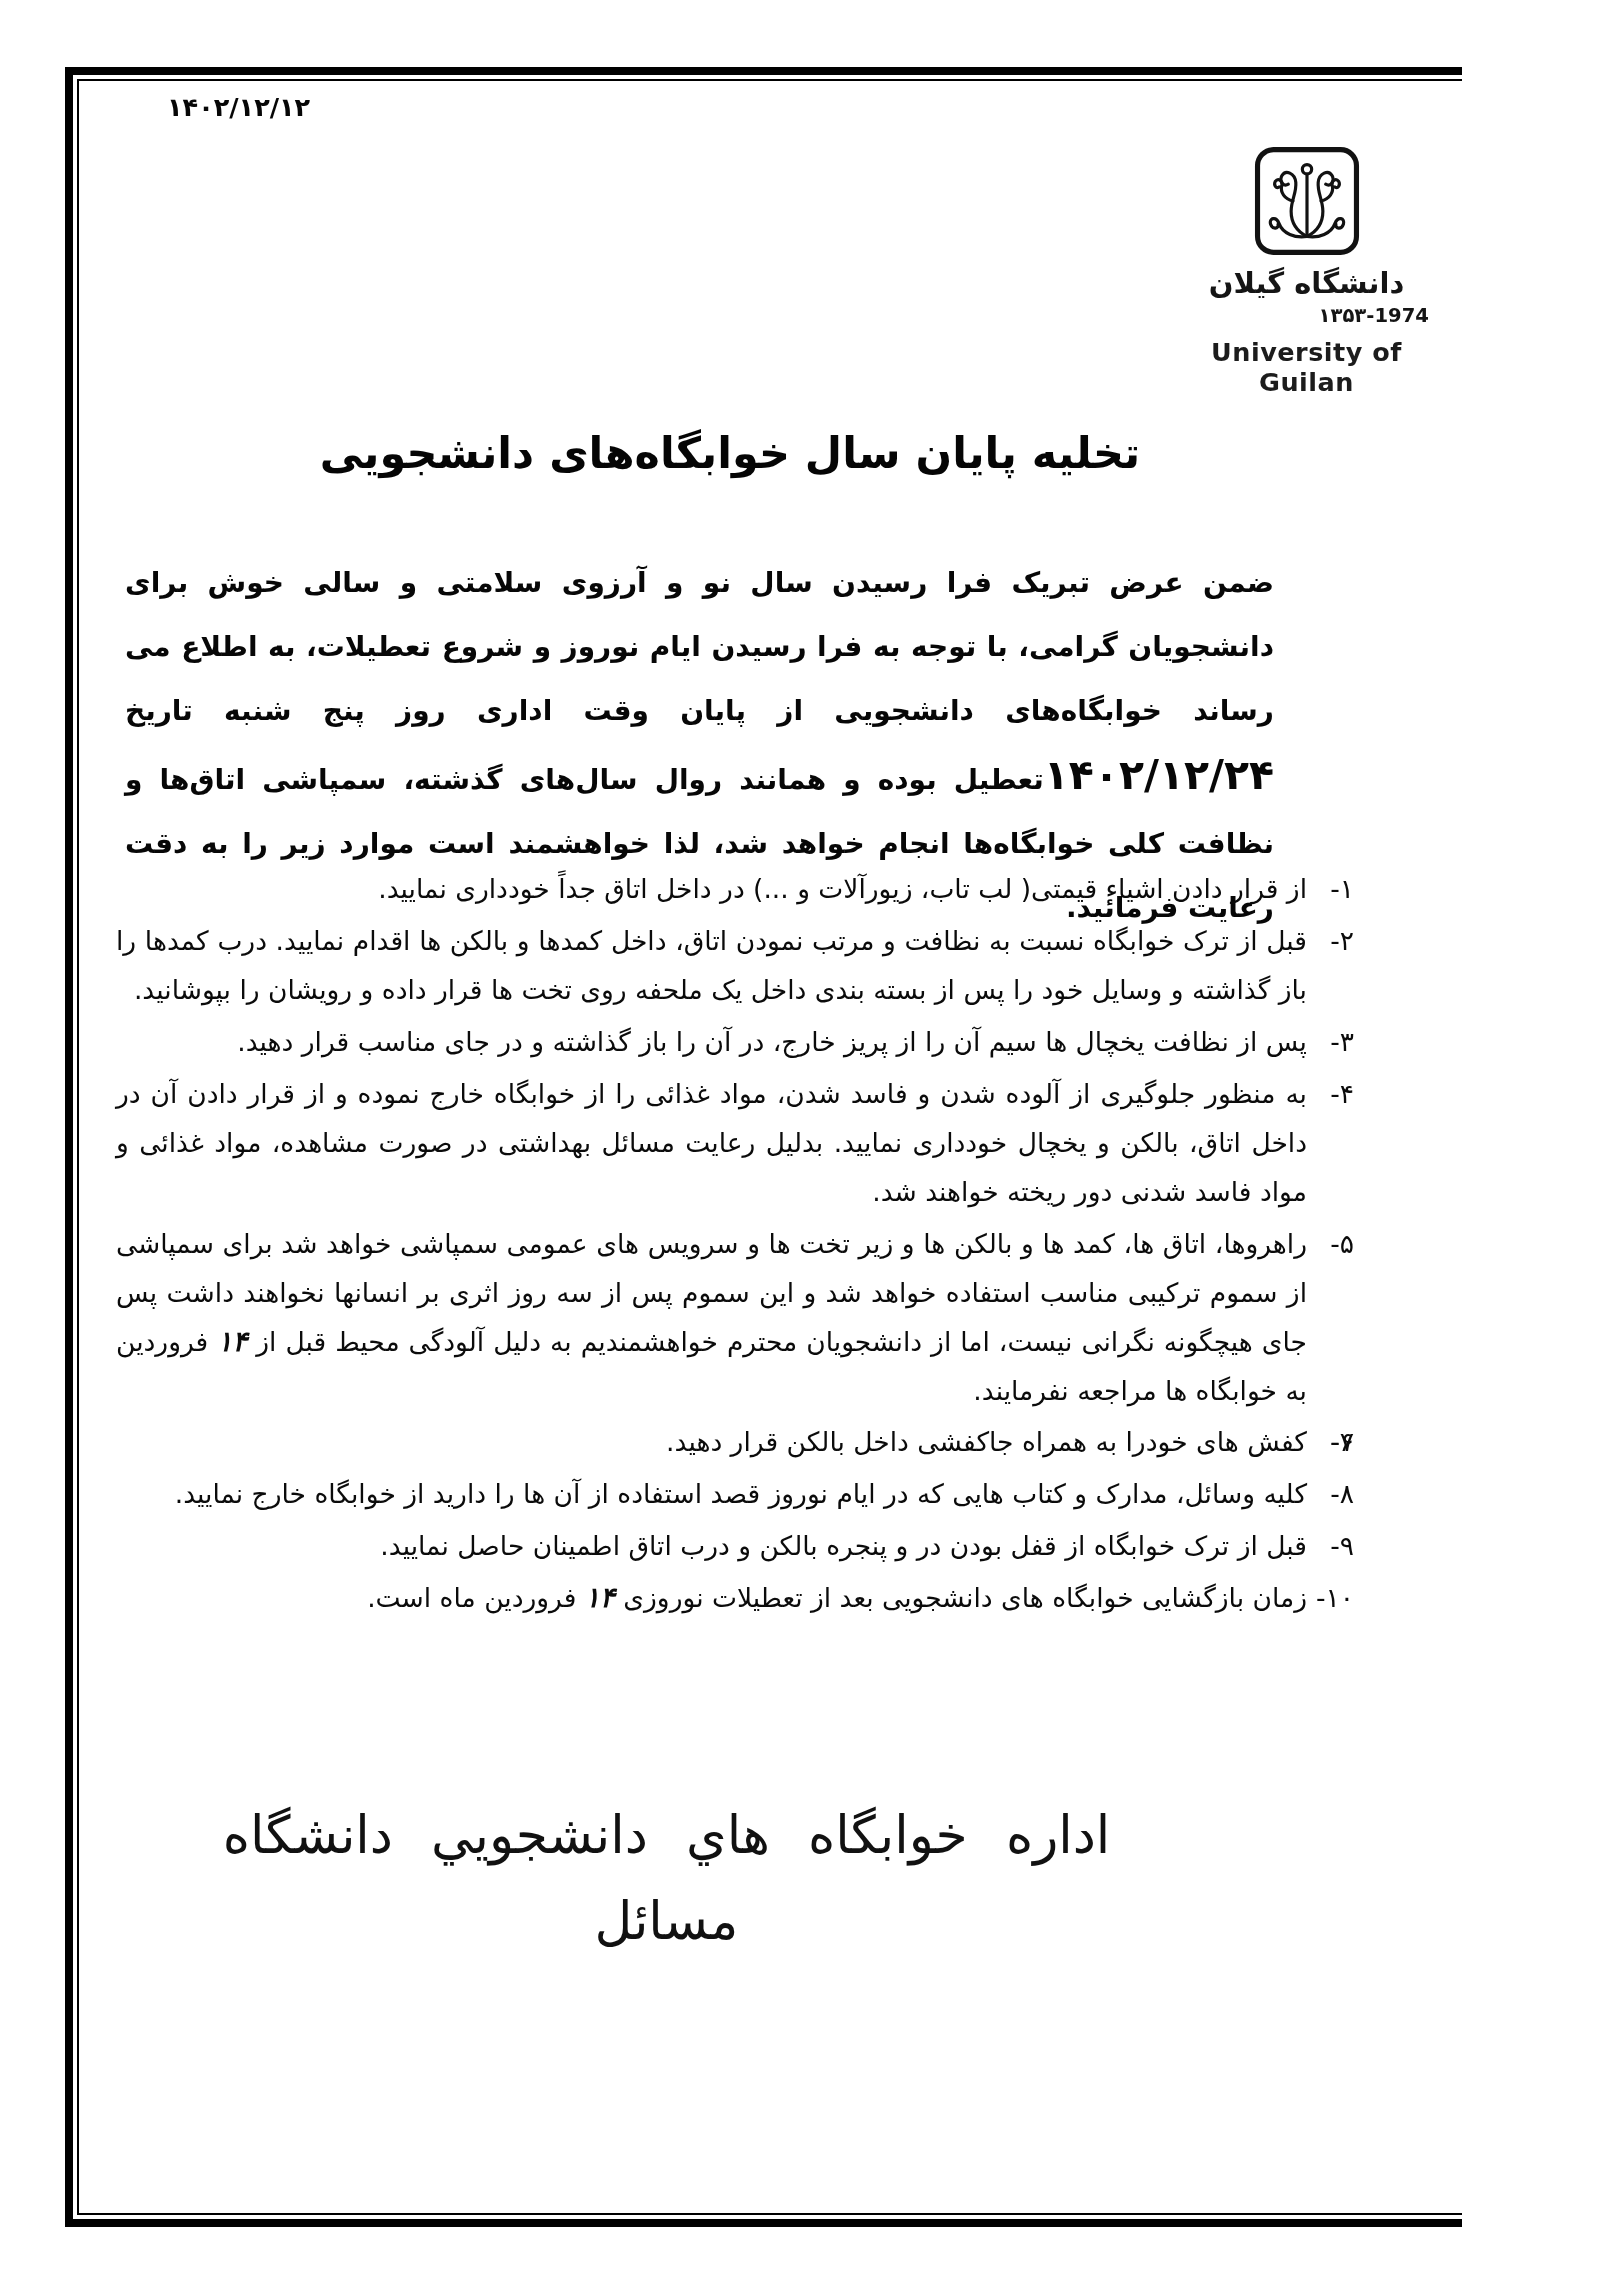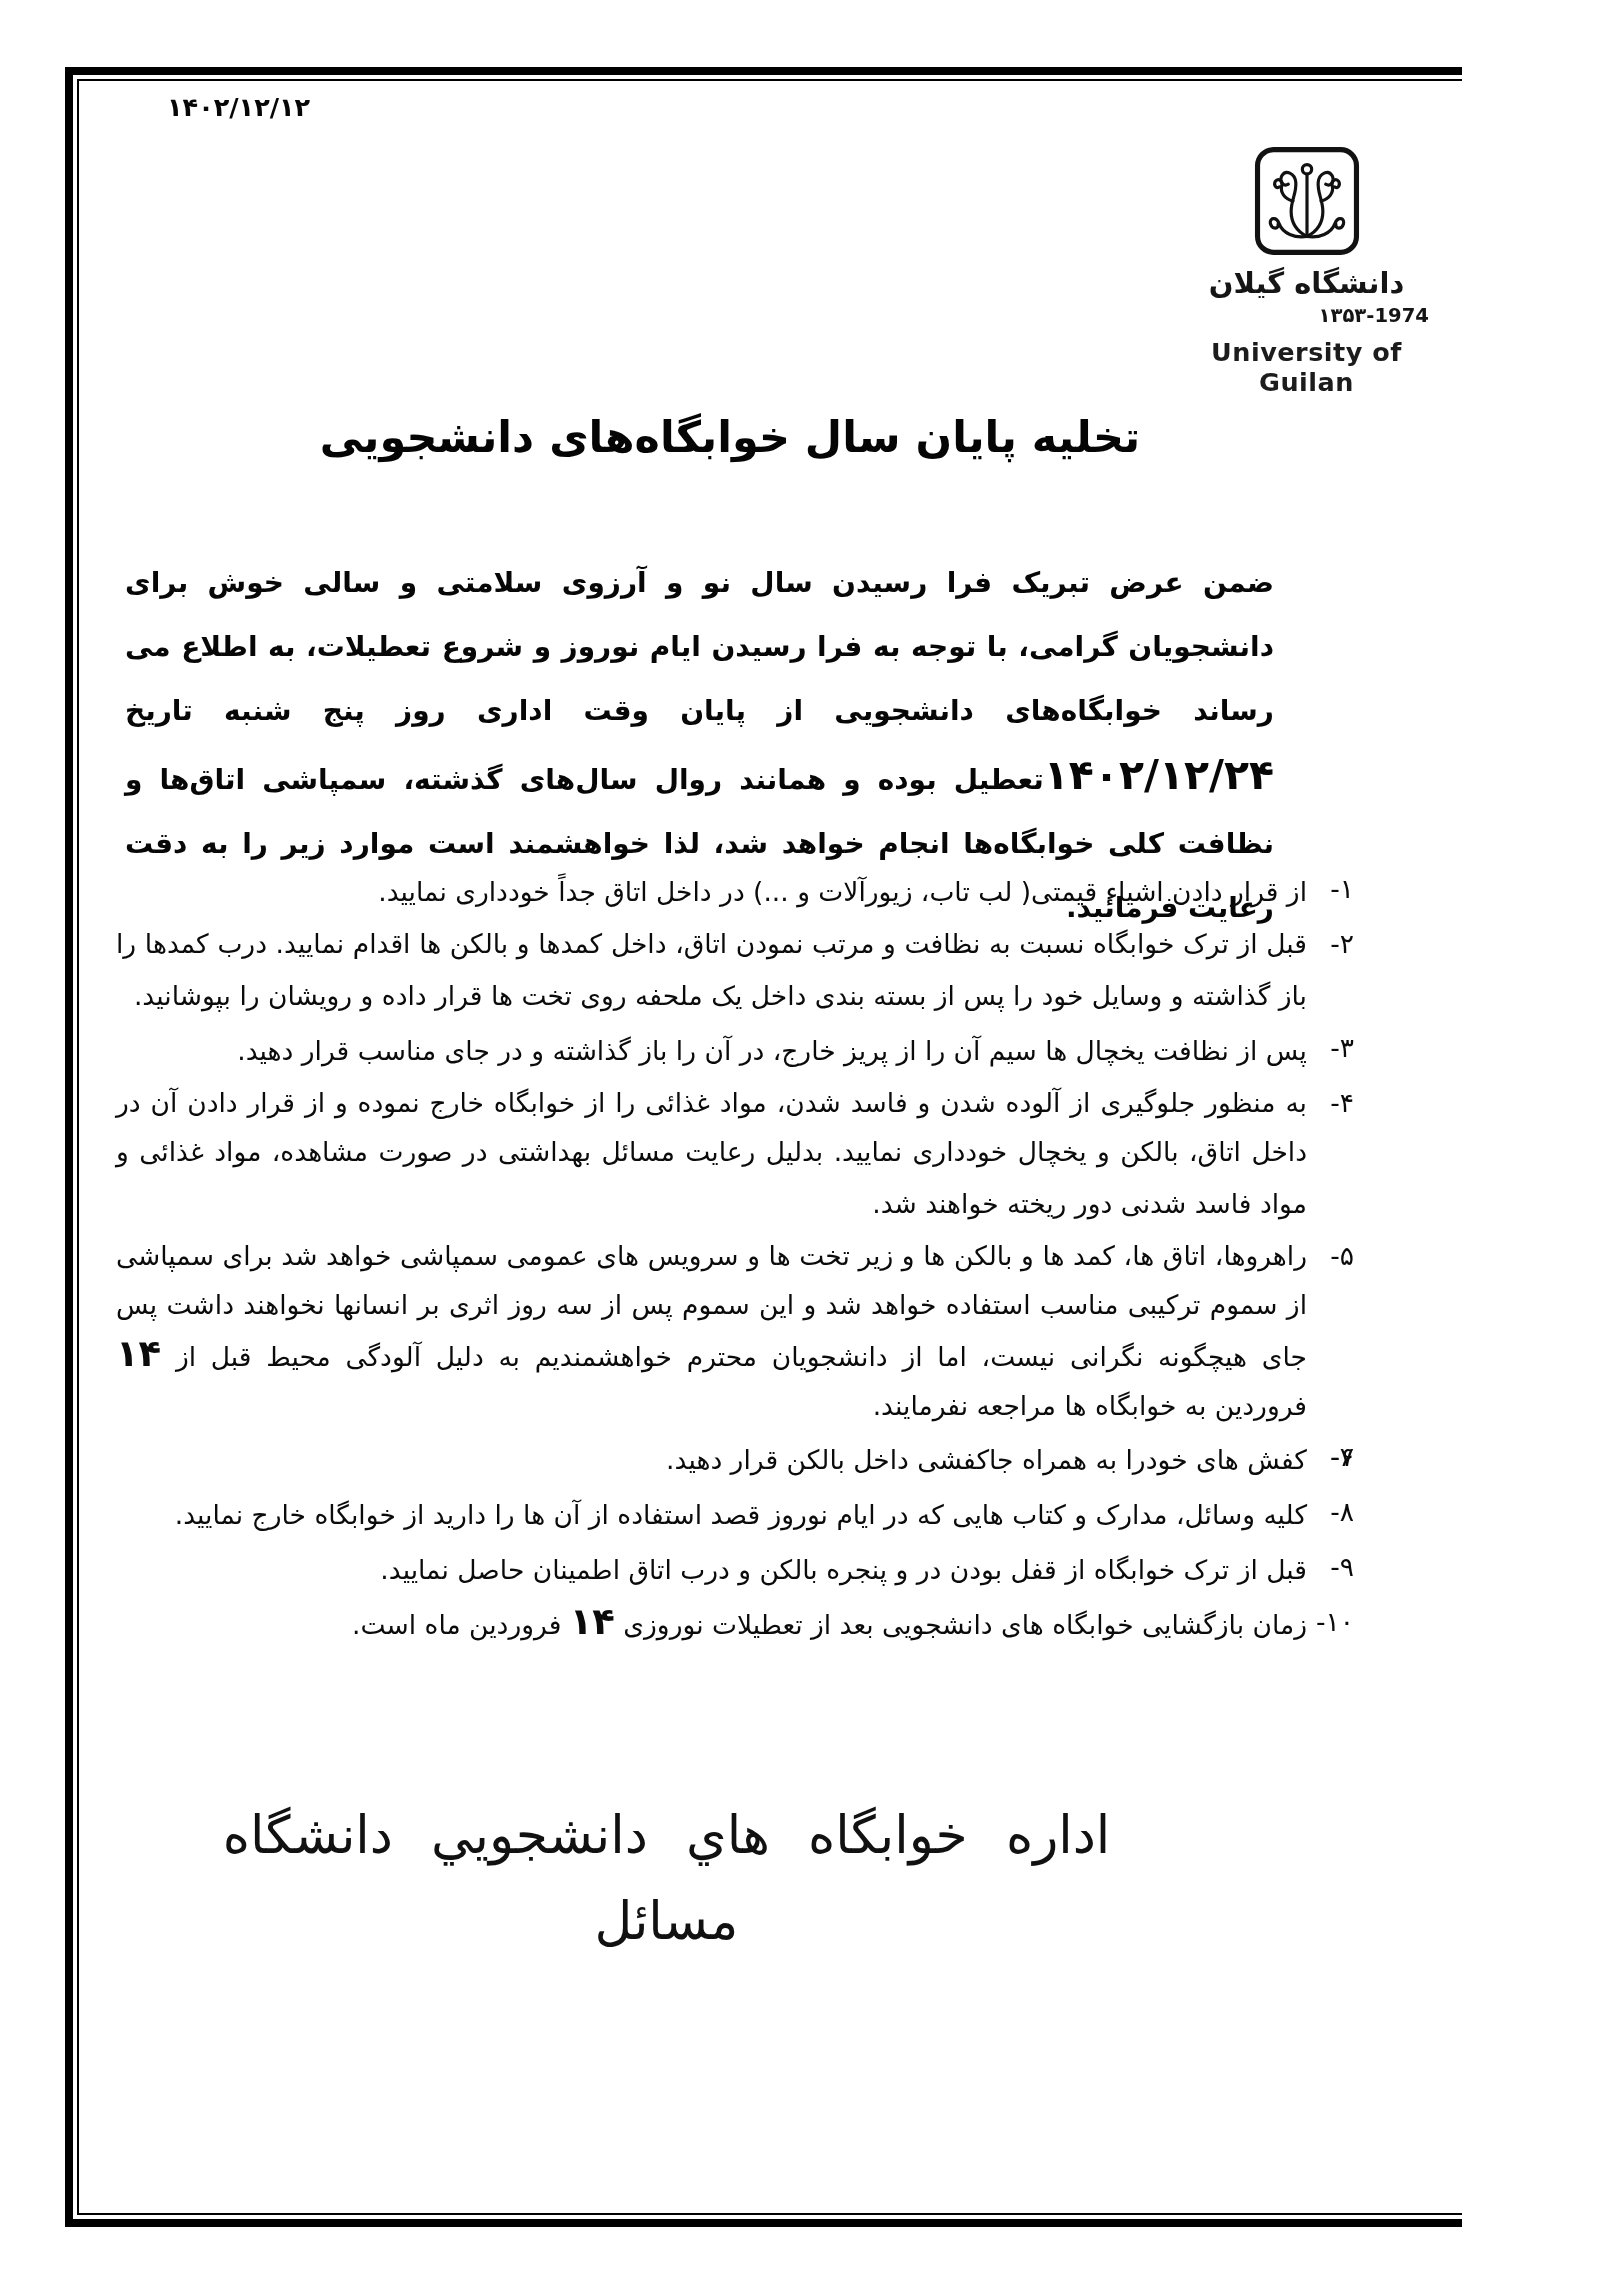--- a/index.html
+++ b/index.html
@@ -17,39 +17,39 @@
     font-size:25.5px;font-weight:bold;letter-spacing:7.8px;color:#060606;
   }
 
   .logo{position:absolute;top:143px;left:1184px;width:245px;text-align:center;color:#151515;}
   .logo .emblem{display:inline-block;}
   .logo .fa-name{font-size:29px;font-weight:bold;direction:rtl;margin-top:2px;line-height:37px;}
   .logo .years{font-size:19.6px;font-weight:bold;direction:ltr;letter-spacing:1px;margin-top:2px;text-align:right;}
   .logo .en-name{font-size:25.5px;font-weight:bold;color:#1c1c1c;margin-top:10px;letter-spacing:0.5px;}
 
   .doc-title{
-    position:absolute;top:412px;left:125px;right:127px;
+    position:absolute;top:428px;left:125px;right:127px;
     direction:rtl;text-align:center;
     font-size:43px;font-weight:bold;color:#050505;
   }
 
   .intro{
     position:absolute;top:551px;right:188px;left:125px;
     direction:rtl;text-align:justify;
     font-size:28px;font-weight:bold;line-height:64px;color:#070707;
   }
   .intro .big-date{font-size:41px;font-weight:bold;letter-spacing:1px;}
 
   .list{
     position:absolute;top:864px;right:108px;left:116px;
     direction:rtl;font-size:26.5px;line-height:49px;color:#0b0b0b;
   }
   .li{position:relative;padding-right:47px;text-align:justify;margin-bottom:2.9px;}
   .li .num{position:absolute;right:0;top:0;}
-  .hl{font-size:37px;font-weight:bold;}
+  .hl{font-size:28px;font-weight:bold;font-style:italic;}
 
   .signature{
     position:absolute;top:1792px;left:88px;width:1157px;
     direction:rtl;text-align:center;color:#111;
   }
   .signature .sig-line{
     font-size:52px;font-weight:normal;letter-spacing:12.7px;word-spacing:21.6px;
     white-space:nowrap;line-height:86px;
   }
 </style>

